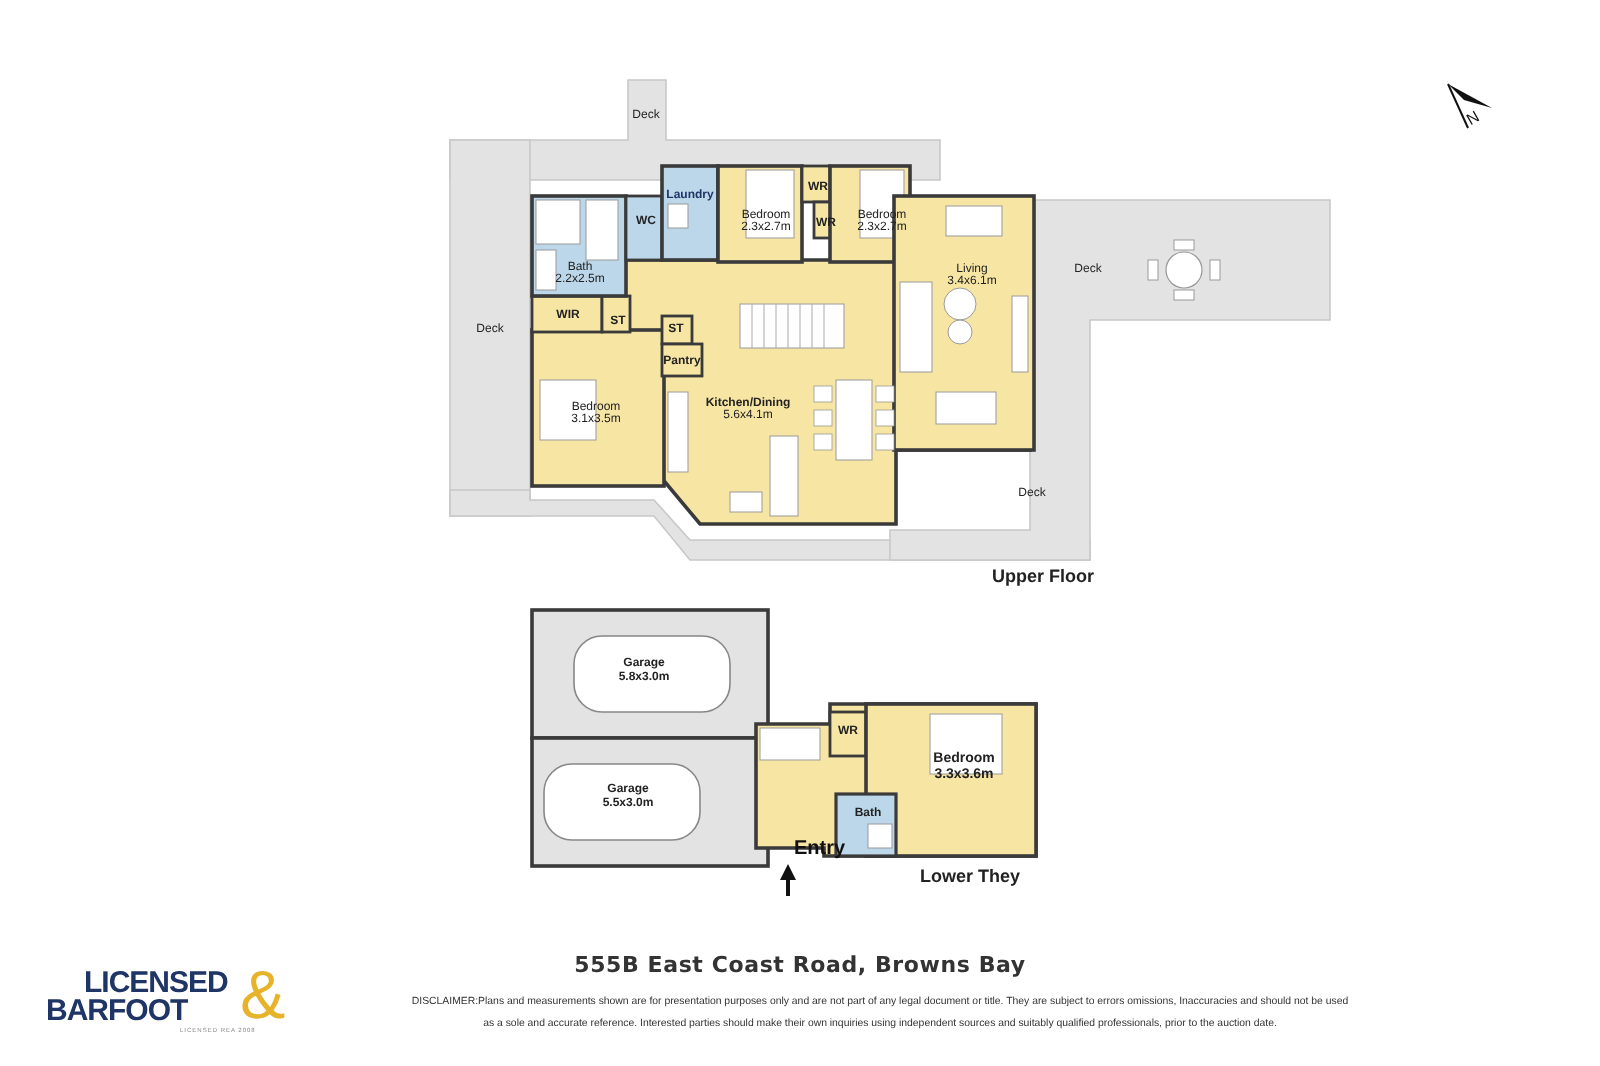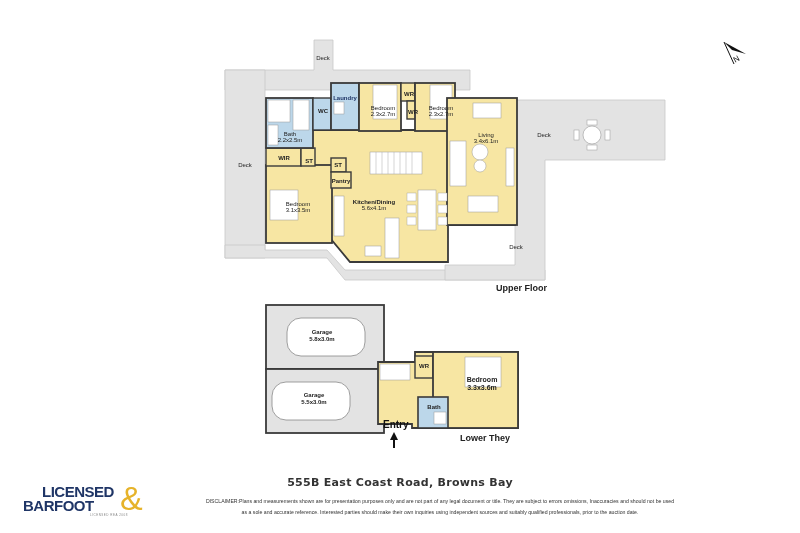--- a/index.html
+++ b/index.html
@@ -1,21 +1,21 @@
 <!DOCTYPE html>
 <html><head>
 <meta charset="utf-8">
 <style>
   html, body { margin: 0; padding: 0; }
   body { width: 800px; height: 533px; background: #ffffff; position: relative; overflow: hidden; font-family: "Liberation Sans", sans-serif; }
   #plan { position: absolute; left: 0; top: 0; width: 800px; height: 533px; }
   .lbl { position: absolute; font-family: "Liberation Sans", sans-serif; font-size: 6px; color: #222; text-align: center; line-height: 7px; white-space: nowrap; transform: translateX(-50%); }
   .lbl.bold { font-weight: bold; }
   .floor-label { position: absolute; font-family: "Liberation Sans", sans-serif; font-weight: bold; font-size: 9px; color: #222; white-space: nowrap; }
-  .entry-label { position: absolute; font-family: "Liberation Sans", sans-serif; font-weight: bold; font-size: 10px; color: #111; }
+  .entry-label { position: absolute; font-family: "Liberation Sans", sans-serif; font-weight: bold; font-size: 10px; color: #111; margin-left: 14px; }
   .address { position: absolute; left: 0; width: 800px; top: 476px; text-align: center; font-family: "DejaVu Sans", sans-serif; font-weight: bold; font-size: 11px; color: #333; letter-spacing: 0.3px; }
   .disclaimer { position: absolute; left: 160px; width: 560px; top: 496px; text-align: center; font-family: "Liberation Sans", sans-serif; font-size: 5.2px; line-height: 11px; color: #333; }
   .logo { position: absolute; left: 20px; top: 483px; width: 135px; height: 40px; }
   .logo .b { position: absolute; left: 22px; top: 0; font-family: "Liberation Sans", sans-serif; font-weight: bold; font-size: 15px; color: #1f3566; letter-spacing: -0.5px; }
   .logo .t { position: absolute; left: 3px; top: 14px; font-family: "Liberation Sans", sans-serif; font-weight: bold; font-size: 15px; color: #1f3566; letter-spacing: -0.5px; }
   .logo .amp { position: absolute; left: 100px; top: -2px; font-family: "Liberation Sans", sans-serif; font-size: 34px; color: #e6b32a; line-height: 34px; }
   .logo .tag { position: absolute; left: 70px; top: 30px; font-size: 3px; color: #888; font-family: "Liberation Sans", sans-serif; letter-spacing: 0.5px; }
   .compass { position: absolute; left: 722px; top: 40px; width: 30px; height: 26px; }
 </style>
 </head>

